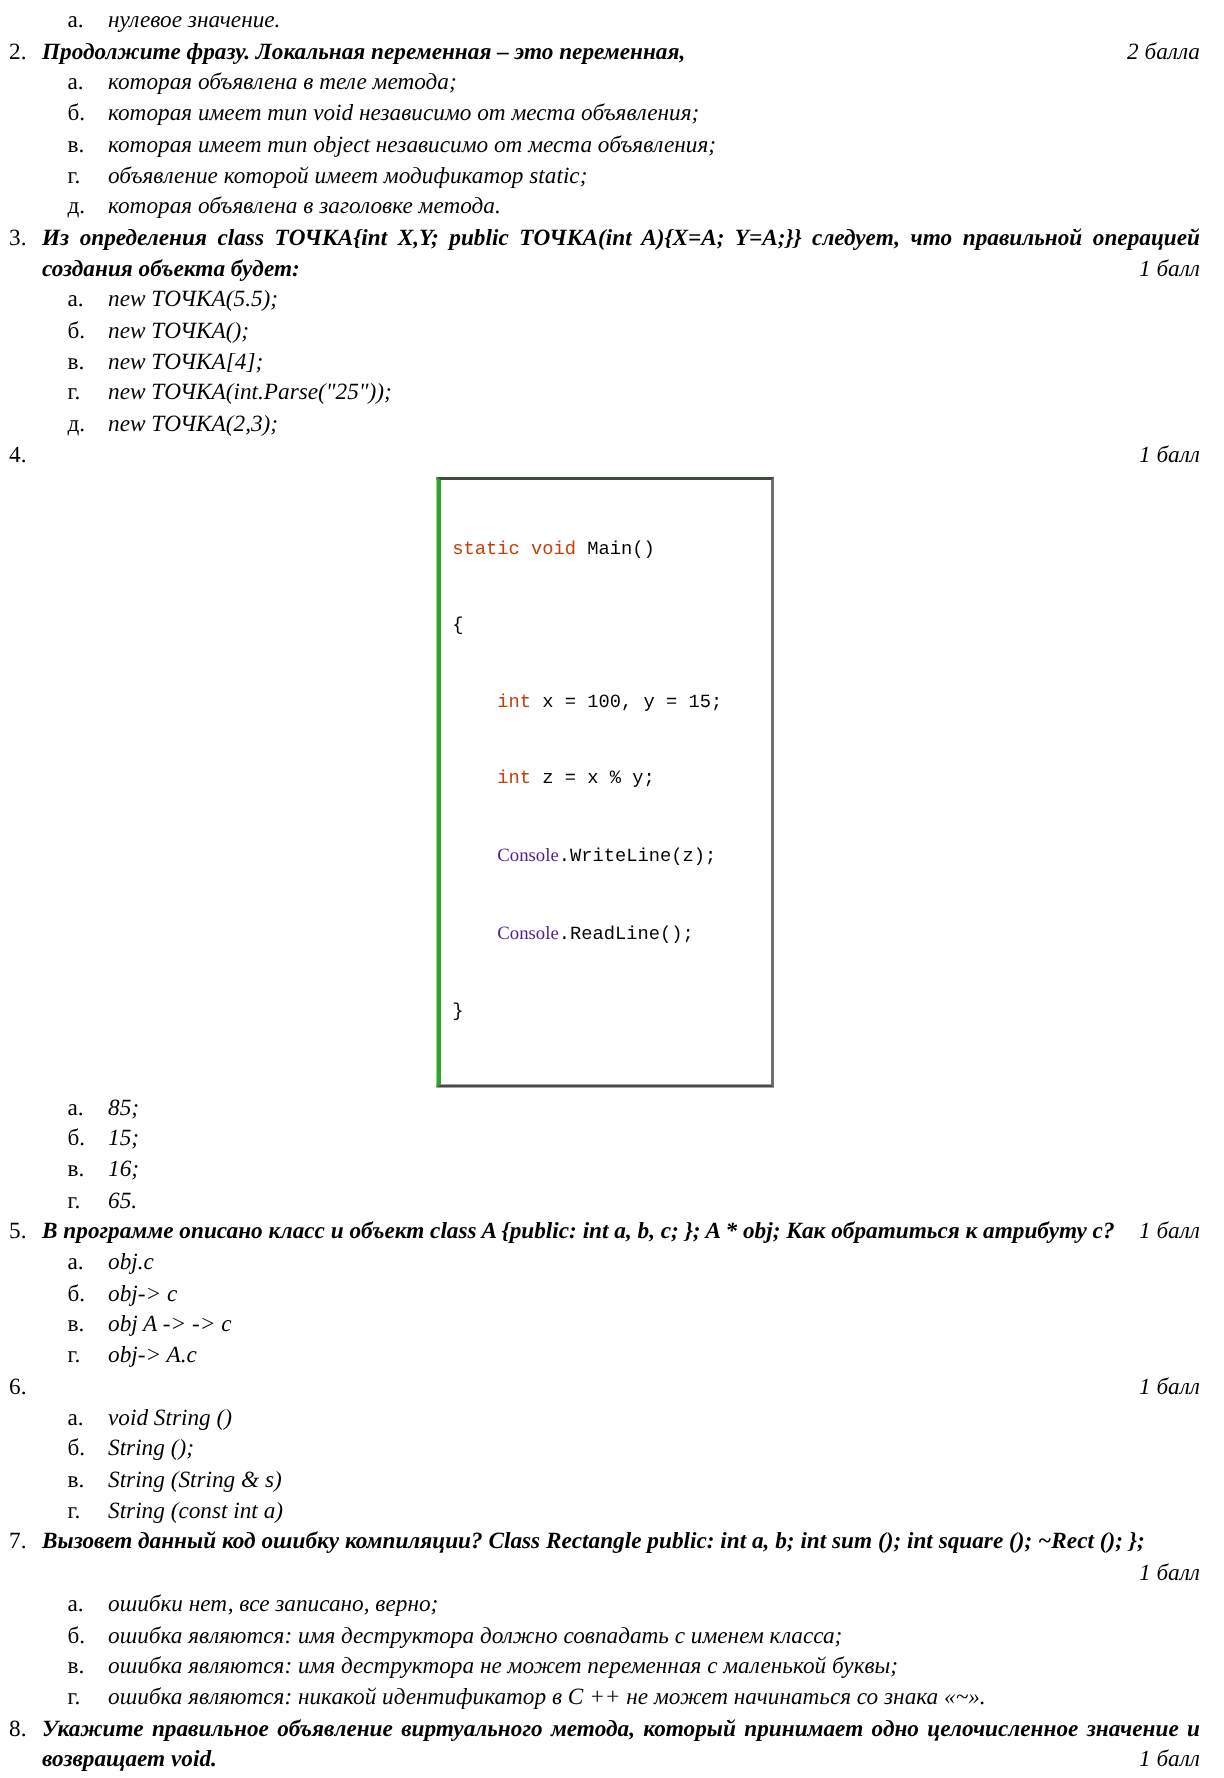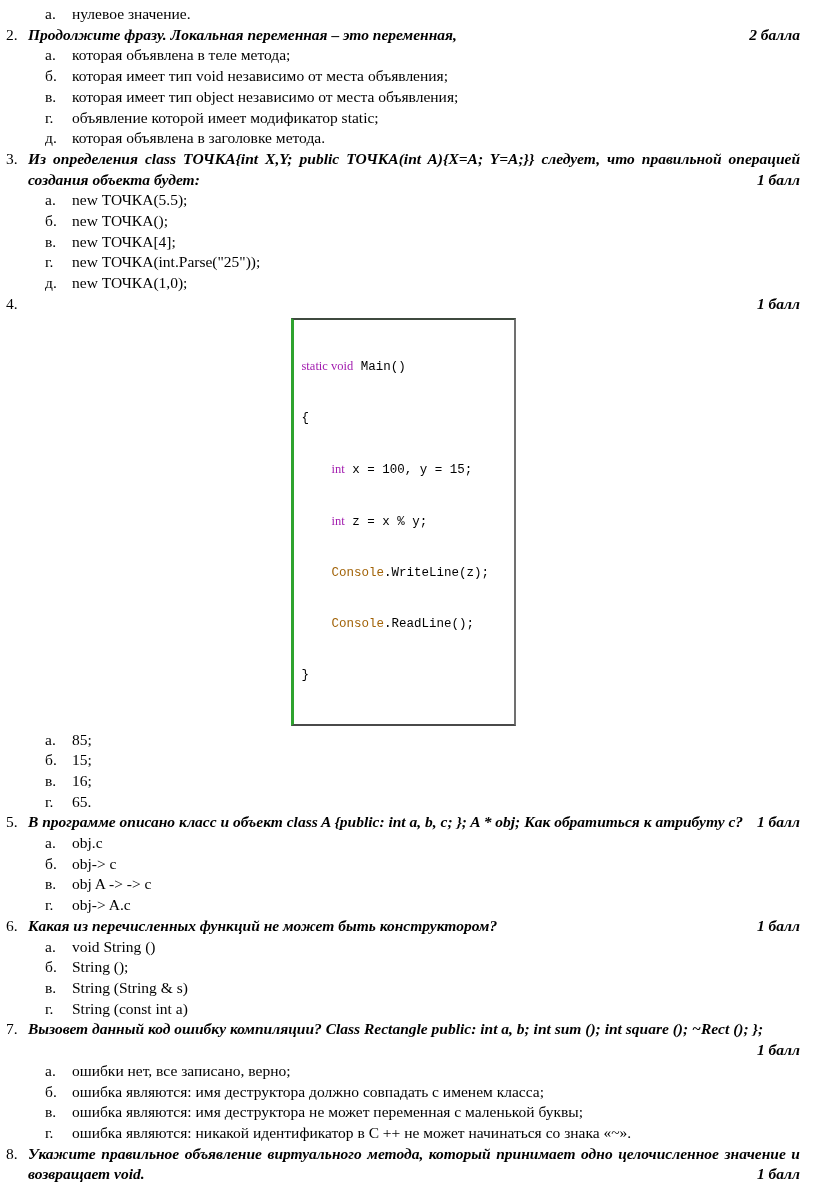--- a/index.html
+++ b/index.html
@@ -11,42 +11,42 @@
     overflow:hidden;
     background:#ffffff;
     color:#000000;
     font-family:"Liberation Serif", serif;
     font-size:15.5px;
     line-height:20.7px;
   }
   .qhead { display:flex; }
   .qnum { flex:0 0 auto; min-width:22px; }
   .qtext { flex:1 1 auto; text-align:justify; font-weight:bold; font-style:italic; }
-  .pts { float:right; font-weight:bold; font-style:italic; padding-left:10px; }
+  .pts { float:right; font-weight:normal; font-style:italic; padding-left:10px; }
   .opt { display:flex; padding-left:39px; }
   .omark { flex:0 0 27px; }
-  .otext { flex:1 1 auto; }
+  .otext { flex:1 1 auto;font-style:italic; }
   .codebox {
     width:206px;
     margin:3px auto 4px auto;
     box-sizing:content-box;
     background:#ffffff;
     border-top:2px solid #3f4a3f;
     border-right:2px solid #707070;
     border-bottom:2px solid #4a4a4a;
     border-left:3px solid #2EA32E;
     padding:4px 6px 6px 8px;
     font-family:"Liberation Mono", monospace;
     font-size:12.5px;
     line-height:17px;
     white-space:pre;
     color:#000000;
   }
-  .kw  { color:#a21caf;font-family:Liberation Serif, serif; }
-  .cls { color:#a16207; }
+  .kw  { color:#c2410c; }
+  .cls { color:#4c1d95;font-family:Liberation Serif, serif; }
 </style>
 </head>
 <body>
 
 <div class="page">
 
   <div class="opt">
     <span class="omark">а.</span>
     <span class="otext">нулевое значение.</span>
   </div>
@@ -94,21 +94,21 @@
     <div class="opt">
         <span class="omark">в.</span>
         <span class="otext">new ТОЧКА[4];</span>
       </div>
     <div class="opt">
         <span class="omark">г.</span>
         <span class="otext">new ТОЧКА(int.Parse("25"));</span>
       </div>
     <div class="opt">
         <span class="omark">д.</span>
-        <span class="otext">new ТОЧКА(1,0);</span>
+        <span class="otext">new ТОЧКА(2,3);</span>
       </div>
   </div>
 
   <div>
     <div class="qhead">
       <span class="qnum">4.</span>
       <div class="qtext"><span class="pts">1 балл</span></div>
     </div>
 
     <div class="codebox">
@@ -158,21 +158,21 @@
       </div>
     <div class="opt">
         <span class="omark">г.</span>
         <span class="otext">obj-&gt; A.c</span>
       </div>
   </div>
 
   <div>
     <div class="qhead">
       <span class="qnum">6.</span>
-      <div class="qtext"><span>Какая из перечисленных функций не может быть конструктором?</span><span class="pts">1 балл</span></div>
+      <div class="qtext"><span class="pts">1 балл</span></div>
     </div>
     <div class="opt">
         <span class="omark">а.</span>
         <span class="otext">void String ()</span>
       </div>
     <div class="opt">
         <span class="omark">б.</span>
         <span class="otext">String ();</span>
       </div>
     <div class="opt">

